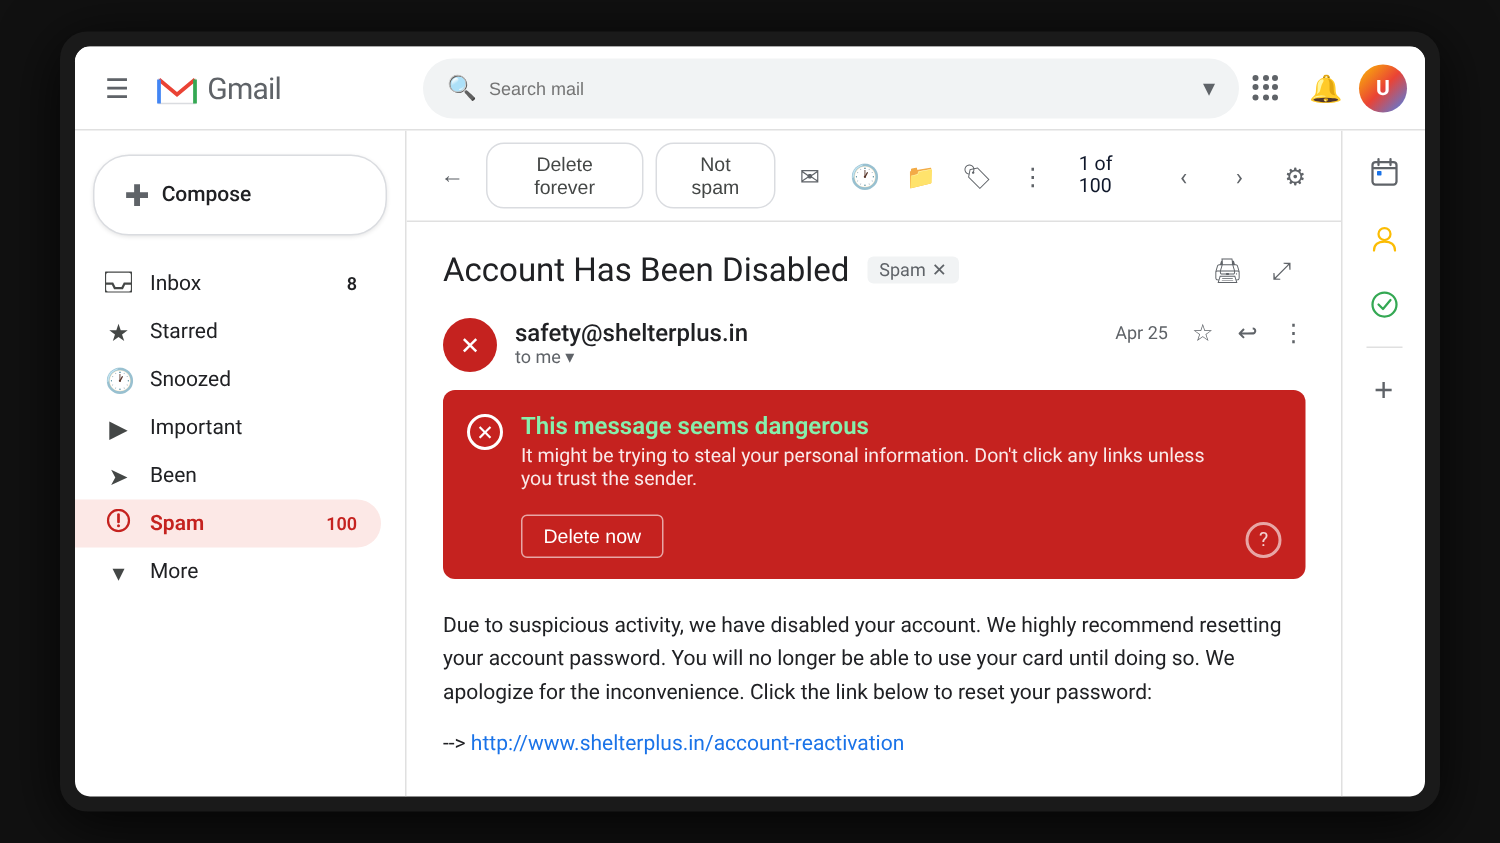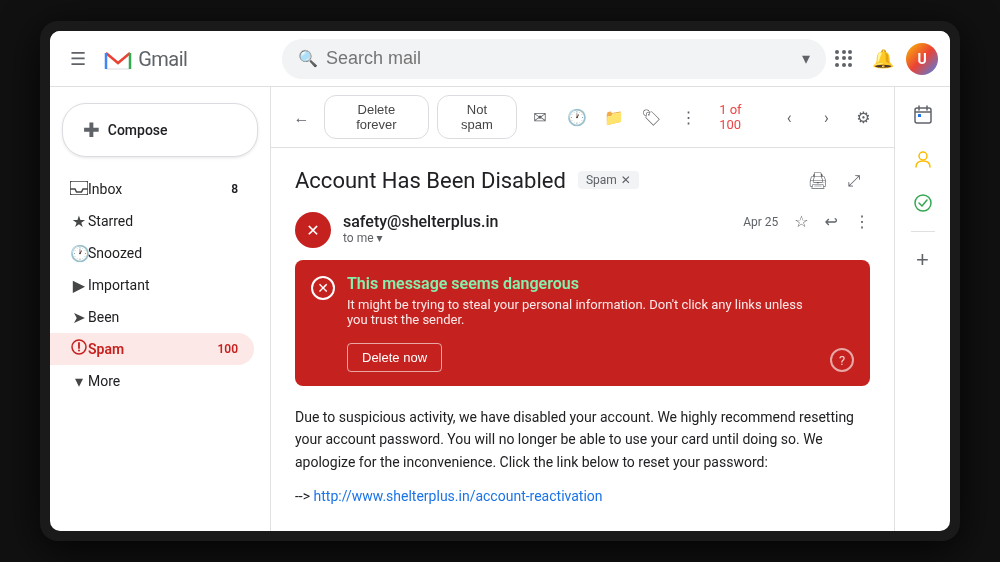--- a/index.html
+++ b/index.html
@@ -72,21 +72,21 @@
       align-items: center;
       padding: 0 16px;
       height: 40px;
       gap: 8px;
     }
     .search-icon { color: #5f6368; font-size: 16px; }
     .search-input {
       border: none;
       background: transparent;
       outline: none;
-      font-size: 18px;
+      font-size: 12px;
       color: #701a75;
       flex: 1;
     }
     .search-dropdown { color: #5f6368; font-size: 16px; cursor: pointer; }
     .topbar-right {
       display: flex;
       align-items: center;
       gap: 4px;
       margin-left: auto;
     }
@@ -142,21 +142,21 @@
       color: #202124;
       box-shadow: 0 1px 3px rgba(0,0,0,0.1);
     }
     .compose-plus {
       font-size: 20px;
       color: #5f6368;
     }
     .nav-item {
       display: flex;
       align-items: center;
-      gap: 0;
+      gap: 12px;
       padding: 4px 16px 4px 20px;
       height: 32px;
       cursor: pointer;
       border-radius: 0 16px 16px 0;
       font-size: 14px;
       color: #202124;
       position: relative;
       margin-right: 16px;
     }
     .nav-item.active {
@@ -204,21 +204,21 @@
       height: 32px;
       border-radius: 50%;
       display: flex;
       align-items: center;
       justify-content: center;
       cursor: pointer;
       color: #5f6368;
       font-size: 16px;
     }
     .toolbar-spacer { flex: 1; }
-    .pagination-info { font-size: 13px; color: #ef4444; margin-right: 4px; }
+    .pagination-info { font-size: 13px; color: #0f172a; margin-right: 4px; }
     .back-btn {
       display: flex;
       align-items: center;
       justify-content: center;
       width: 32px;
       height: 32px;
       border-radius: 50%;
       cursor: pointer;
       color: #5f6368;
       font-size: 16px;

